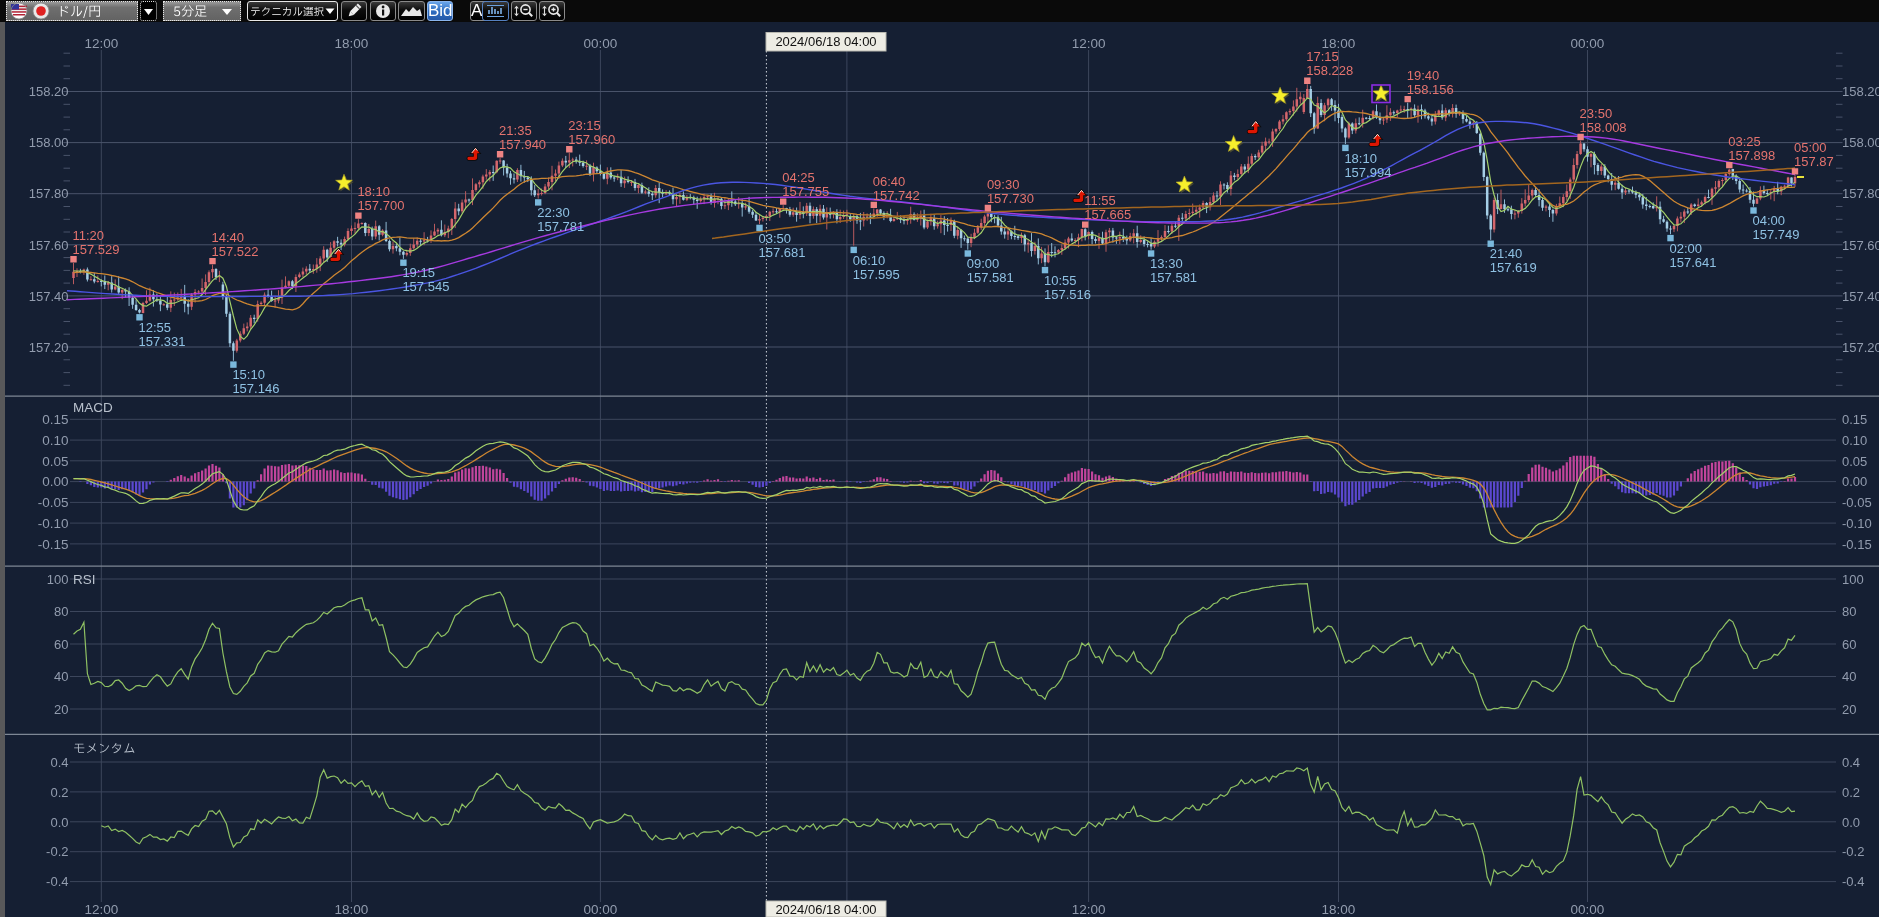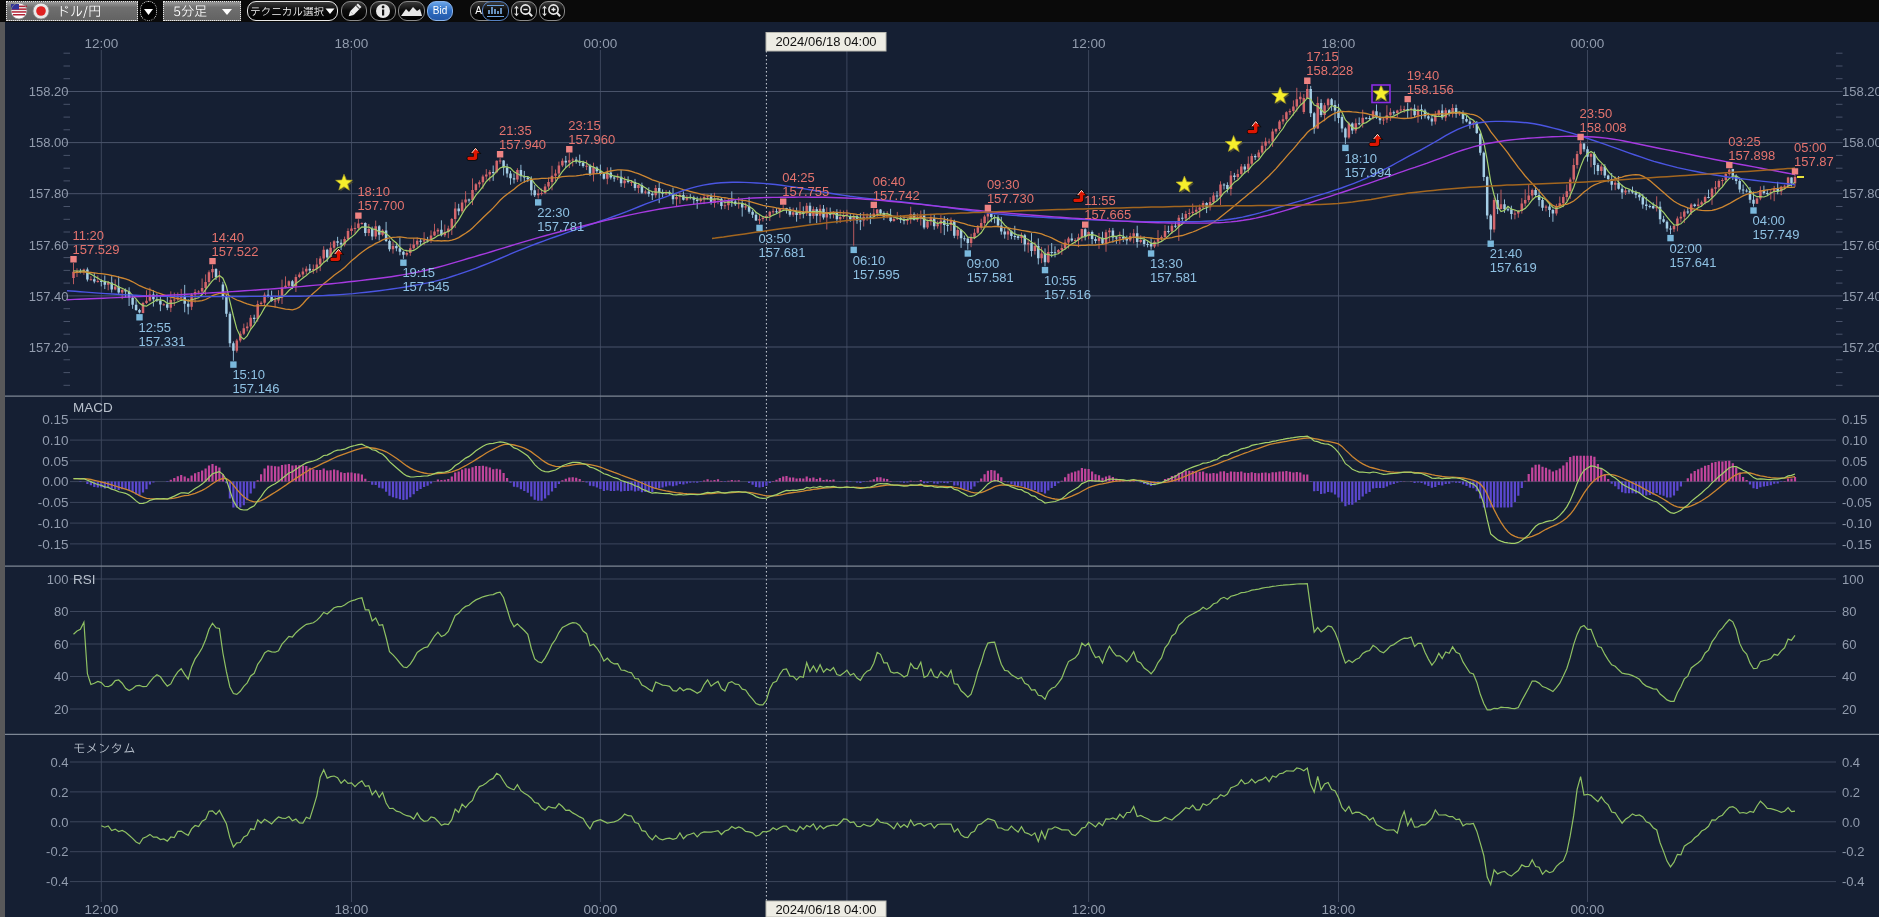--- a/index.html
+++ b/index.html
@@ -1,16 +1,16 @@
 <!DOCTYPE html>
 <html><head><meta charset="utf-8"><style>
 *{margin:0;padding:0;box-sizing:border-box}
 body{width:1879px;height:917px;overflow:hidden;background:#0b0b0b;font-family:"Liberation Sans",sans-serif}
 .tb{position:absolute;left:0;top:0;width:1879px;height:22px;background:#0a0a0a}
-.btn{position:absolute;top:1px;height:20px;border:1px solid #8a8a8a;border-radius:9px;background:linear-gradient(#3a3a3a,#0c0c0c 45%,#000);color:#fff;font-size:10px;text-align:center;line-height:18px}
+.btn{position:absolute;top:1px;height:20px;border:1px solid #8a8a8a;border-radius:3px;background:linear-gradient(#3a3a3a,#0c0c0c 45%,#000);color:#fff;font-size:17px;text-align:center;line-height:18px}
 .gry{position:absolute;top:1px;height:20px;background:linear-gradient(#9a9a9a,#6f6f6f 30%,#636363);border:1px dotted #e6e6e6;color:#fff;font-size:13px;line-height:18px}
 svg text{font-family:"Liberation Sans",sans-serif}
 </style></head><body>
 <div class="tb">
 <div class="gry" style="left:6px;width:132px">
       <svg width="130" height="18" style="position:absolute;left:2px;top:0">
         <circle cx="10" cy="9" r="8" fill="#fff"></circle>
         <g>
           <path d="M2,9a8,8 0 0,1 16,0z" fill="#eee"></path>
           <rect x="2" y="3.6" width="16" height="1.5" fill="#b22234"></rect>

